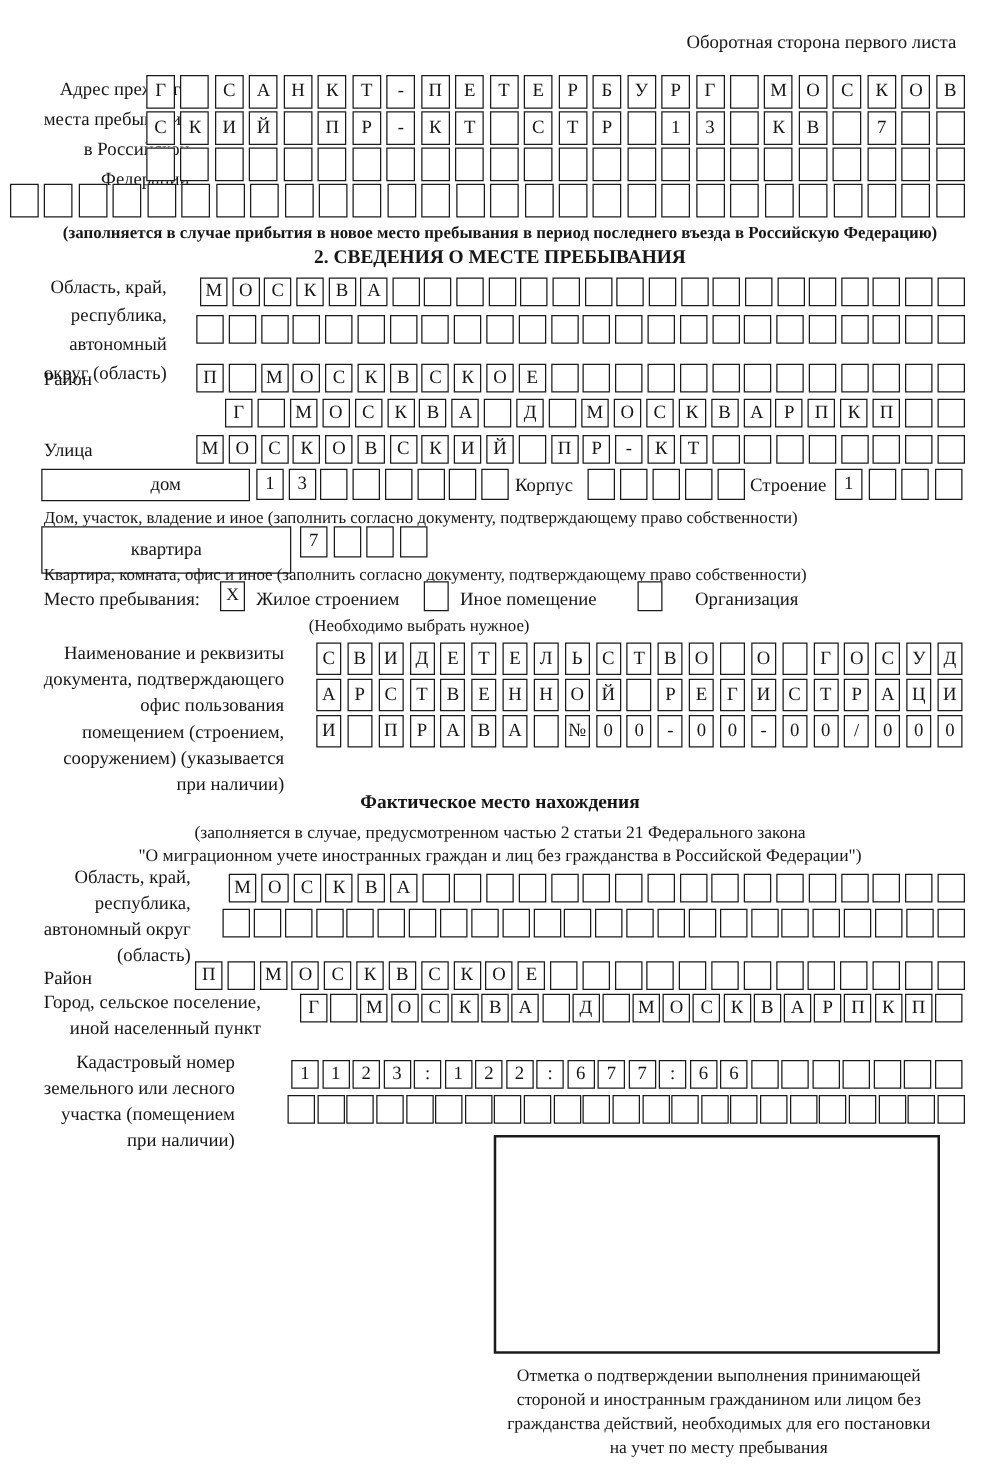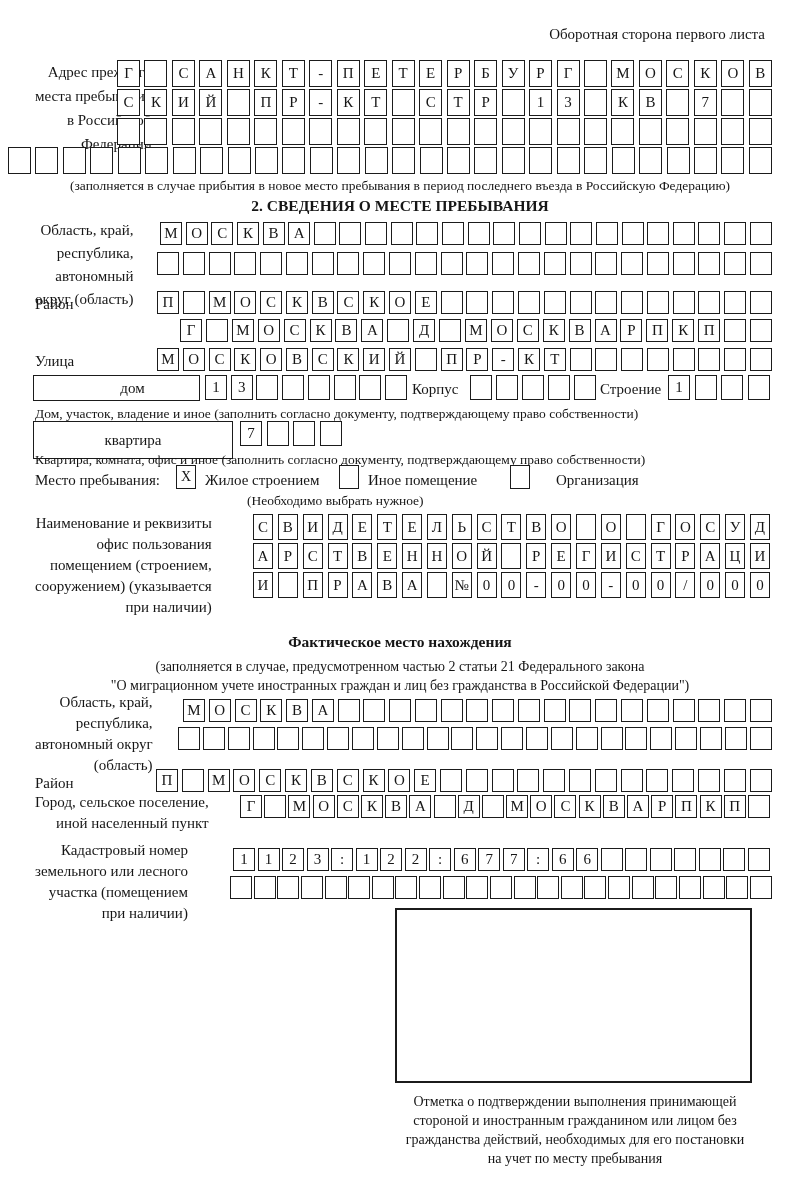--- a/index.html
+++ b/index.html
@@ -142,21 +142,21 @@
       <div class="cell"></div>
       <div class="cell"></div>
       <div class="cell"></div>
       <div class="cell"></div>
       <div class="cell"></div>
       <div class="cell"></div>
       <div class="cell"></div>
       <div class="cell"></div>
       <div class="cell"></div>
     </div>
-  <div class="abs cap center" style="top:177px;">(заполняется в случае прибытия в новое место пребывания в период последнего въезда в Российскую Федерацию)</div>
+  <div class="abs cap center" style="top:177px;font-weight:bold;">(заполняется в случае прибытия в новое место пребывания в период последнего въезда в Российскую Федерацию)</div>
 
   <div class="abs center bold" style="top:197px;font-size:15.5px;">2. СВЕДЕНИЯ О МЕСТЕ ПРЕБЫВАНИЯ</div>
 
   <div class="abs label lh23" style="left:35px;top:219px;">
     <div>Область, край,</div>
     <div>республика,</div>
     <div>автономный</div>
     <div>округ (область)</div>
   </div>
   <div class="row r2" style="left:160px;top:222px;width:612px;">
@@ -335,20 +335,21 @@
   <div class="checkbox" style="left:176px;top:465px;">X</div>
   <div class="abs label" style="left:205px;top:468px;">Жилое строением</div>
   <div class="checkbox" style="left:339px;top:465px;"></div>
   <div class="abs label" style="left:368px;top:468px;">Иное помещение</div>
   <div class="checkbox" style="left:510px;top:465px;"></div>
   <div class="abs label" style="left:556px;top:468px;">Организация</div>
   <div class="abs note" style="left:247px;top:493px;">(Необходимо выбрать нужное)</div>
 
   <div class="abs label lh21" style="left:35px;top:513px;">
     <div>Наименование и реквизиты</div>
+    <div>документа, подтверждающего</div>
     <div>офис пользования</div>
     <div>помещением (строением,</div>
     <div>сооружением) (указывается</div>
     <div>при наличии)</div>
   </div>
   <div class="row rn" style="left:253px;top:514px;width:517px;">
       <div class="cell">С</div>
       <div class="cell">В</div>
       <div class="cell">И</div>
       <div class="cell">Д</div>

